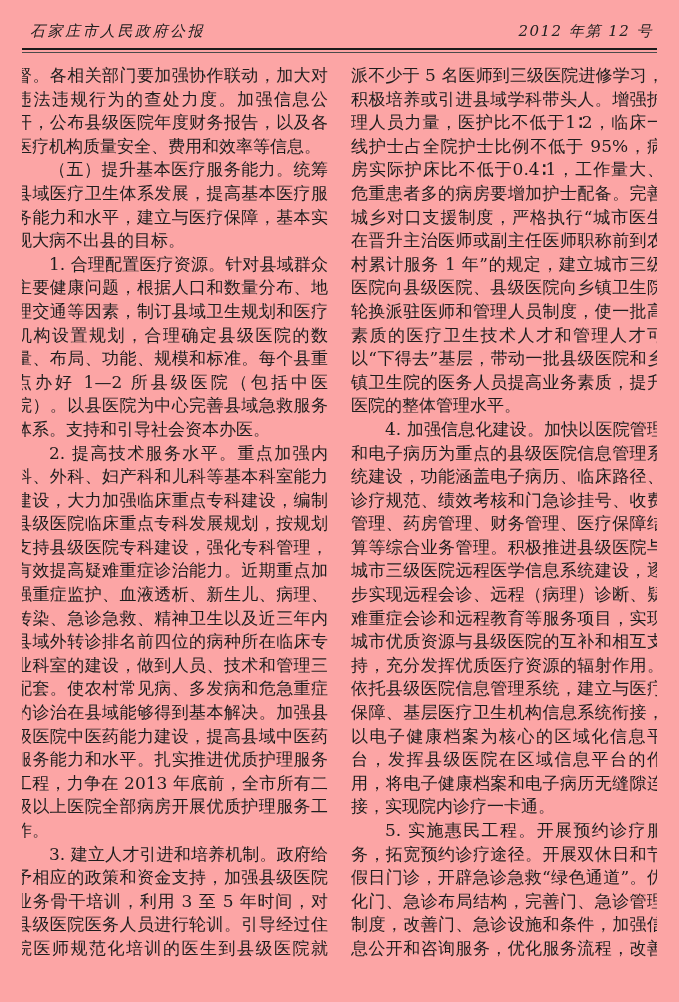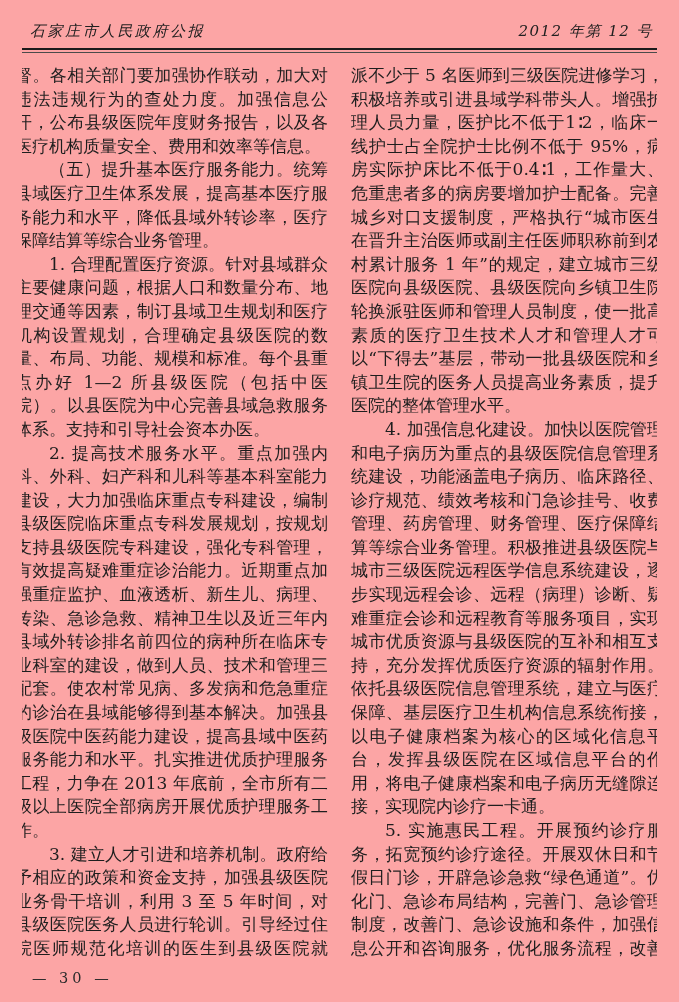--- a/index.html
+++ b/index.html
@@ -78,29 +78,26 @@
   <div class="page-header">
     <span class="title">石家庄市人民政府公报</span>
     <span class="issue">2012 年第 12 号</span>
   </div>
 
   <div class="header-rule"></div>
 
   <div class="columns">
     <div class="col" id="col-left">
         <p class="para">督。各相关部门要加强协作联动，加大对违法违规行为的查处力度。加强信息公开，公布县级医院年度财务报告，以及各医疗机构质量安全、费用和效率等信息。</p>
-        <p class="para indent">（五）提升基本医疗服务能力。统筹县域医疗卫生体系发展，提高基本医疗服务能力和水平，降低县域外转诊率，医疗保障结算等综合业务管理。</p>
+        <p class="para indent">（五）提升基本医疗服务能力。统筹县域医疗卫生体系发展，提高基本医疗服务能力和水平，建立与医疗保障，基本实现大病不出县的目标。</p>
         <p class="para indent">1. 合理配置医疗资源。针对县域群众主要健康问题，根据人口和数量分布、地理交通等因素，制订县域卫生规划和医疗机构设置规划，合理确定县级医院的数量、布局、功能、规模和标准。每个县重点办好 1—2 所县级医院（包括中医院）。以县医院为中心完善县域急救服务体系。支持和引导社会资本办医。</p>
         <p class="para indent">2. 提高技术服务水平。重点加强内科、外科、妇产科和儿科等基本科室能力建设，大力加强临床重点专科建设，编制县级医院临床重点专科发展规划，按规划支持县级医院专科建设，强化专科管理，有效提高疑难重症诊治能力。近期重点加强重症监护、血液透析、新生儿、病理、传染、急诊急救、精神卫生以及近三年内县域外转诊排名前四位的病种所在临床专业科室的建设，做到人员、技术和管理三配套。使农村常见病、多发病和危急重症的诊治在县域能够得到基本解决。加强县级医院中医药能力建设，提高县域中医药服务能力和水平。扎实推进优质护理服务工程，力争在 2013 年底前，全市所有二级以上医院全部病房开展优质护理服务工作。</p>
         <p class="para indent">3. 建立人才引进和培养机制。政府给予相应的政策和资金支持，加强县级医院业务骨干培训，利用 3 至 5 年时间，对县级医院医务人员进行轮训。引导经过住院医师规范化培训的医生到县级医院就业，建立健全继续教育制度，县级医院每年选</p>
       </div>
     <div class="col" id="col-right">
         <p class="para">派不少于 5 名医师到三级医院进修学习，积极培养或引进县域学科带头人。增强护理人员力量，医护比不低于1∶2，临床一线护士占全院护士比例不低于 95%，病房实际护床比不低于0.4∶1，工作量大、危重患者多的病房要增加护士配备。完善城乡对口支援制度，严格执行“城市医生在晋升主治医师或副主任医师职称前到农村累计服务 1 年”的规定，建立城市三级医院向县级医院、县级医院向乡镇卫生院轮换派驻医师和管理人员制度，使一批高素质的医疗卫生技术人才和管理人才可以“下得去”基层，带动一批县级医院和乡镇卫生院的医务人员提高业务素质，提升医院的整体管理水平。</p>
         <p class="para indent">4. 加强信息化建设。加快以医院管理和电子病历为重点的县级医院信息管理系统建设，功能涵盖电子病历、临床路径、诊疗规范、绩效考核和门急诊挂号、收费管理、药房管理、财务管理、医疗保障结算等综合业务管理。积极推进县级医院与城市三级医院远程医学信息系统建设，逐步实现远程会诊、远程（病理）诊断、疑难重症会诊和远程教育等服务项目，实现城市优质资源与县级医院的互补和相互支持，充分发挥优质医疗资源的辐射作用。依托县级医院信息管理系统，建立与医疗保障、基层医疗卫生机构信息系统衔接，以电子健康档案为核心的区域化信息平台，发挥县级医院在区域信息平台的作用，将电子健康档案和电子病历无缝隙连接，实现院内诊疗一卡通。</p>
         <p class="para indent">5. 实施惠民工程。开展预约诊疗服务，拓宽预约诊疗途径。开展双休日和节假日门诊，开辟急诊急救“绿色通道”。优化门、急诊布局结构，完善门、急诊管理制度，改善门、急诊设施和条件，加强信息公开和咨询服务，优化服务流程，改善服</p>
       </div>
   </div>
 
-  <div class="page-footer">
-    <span>— 30 —</span>
-  </div>
 
 </div>
 
 </body></html>

